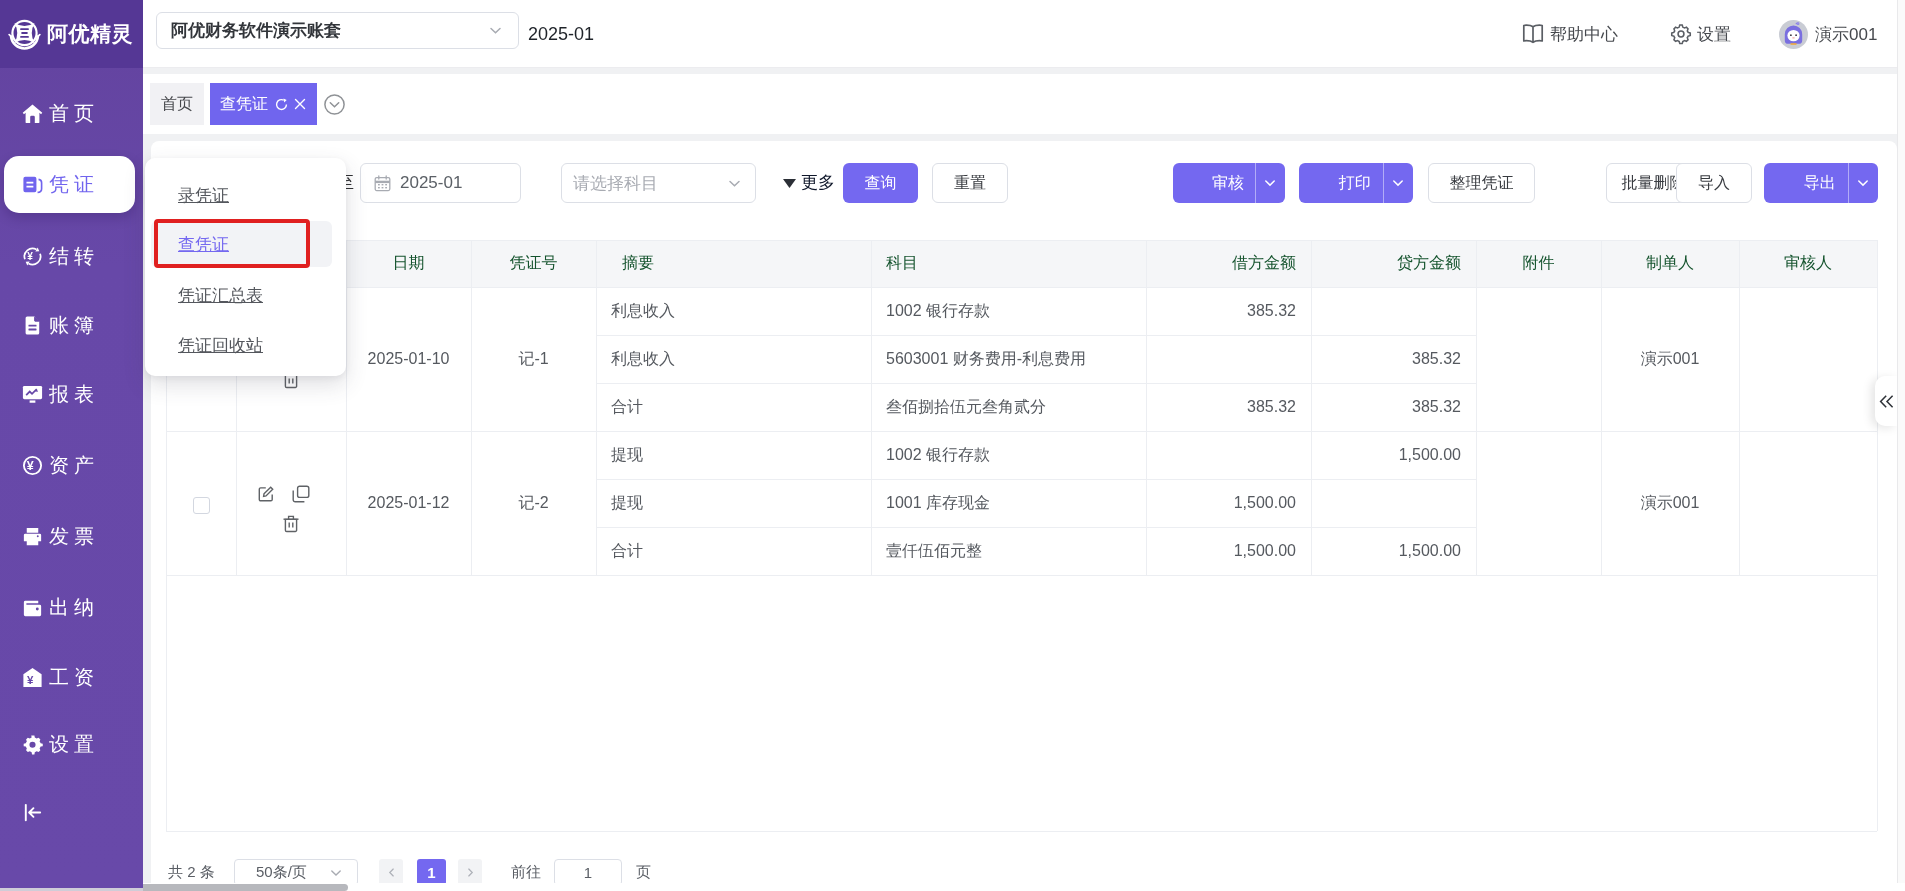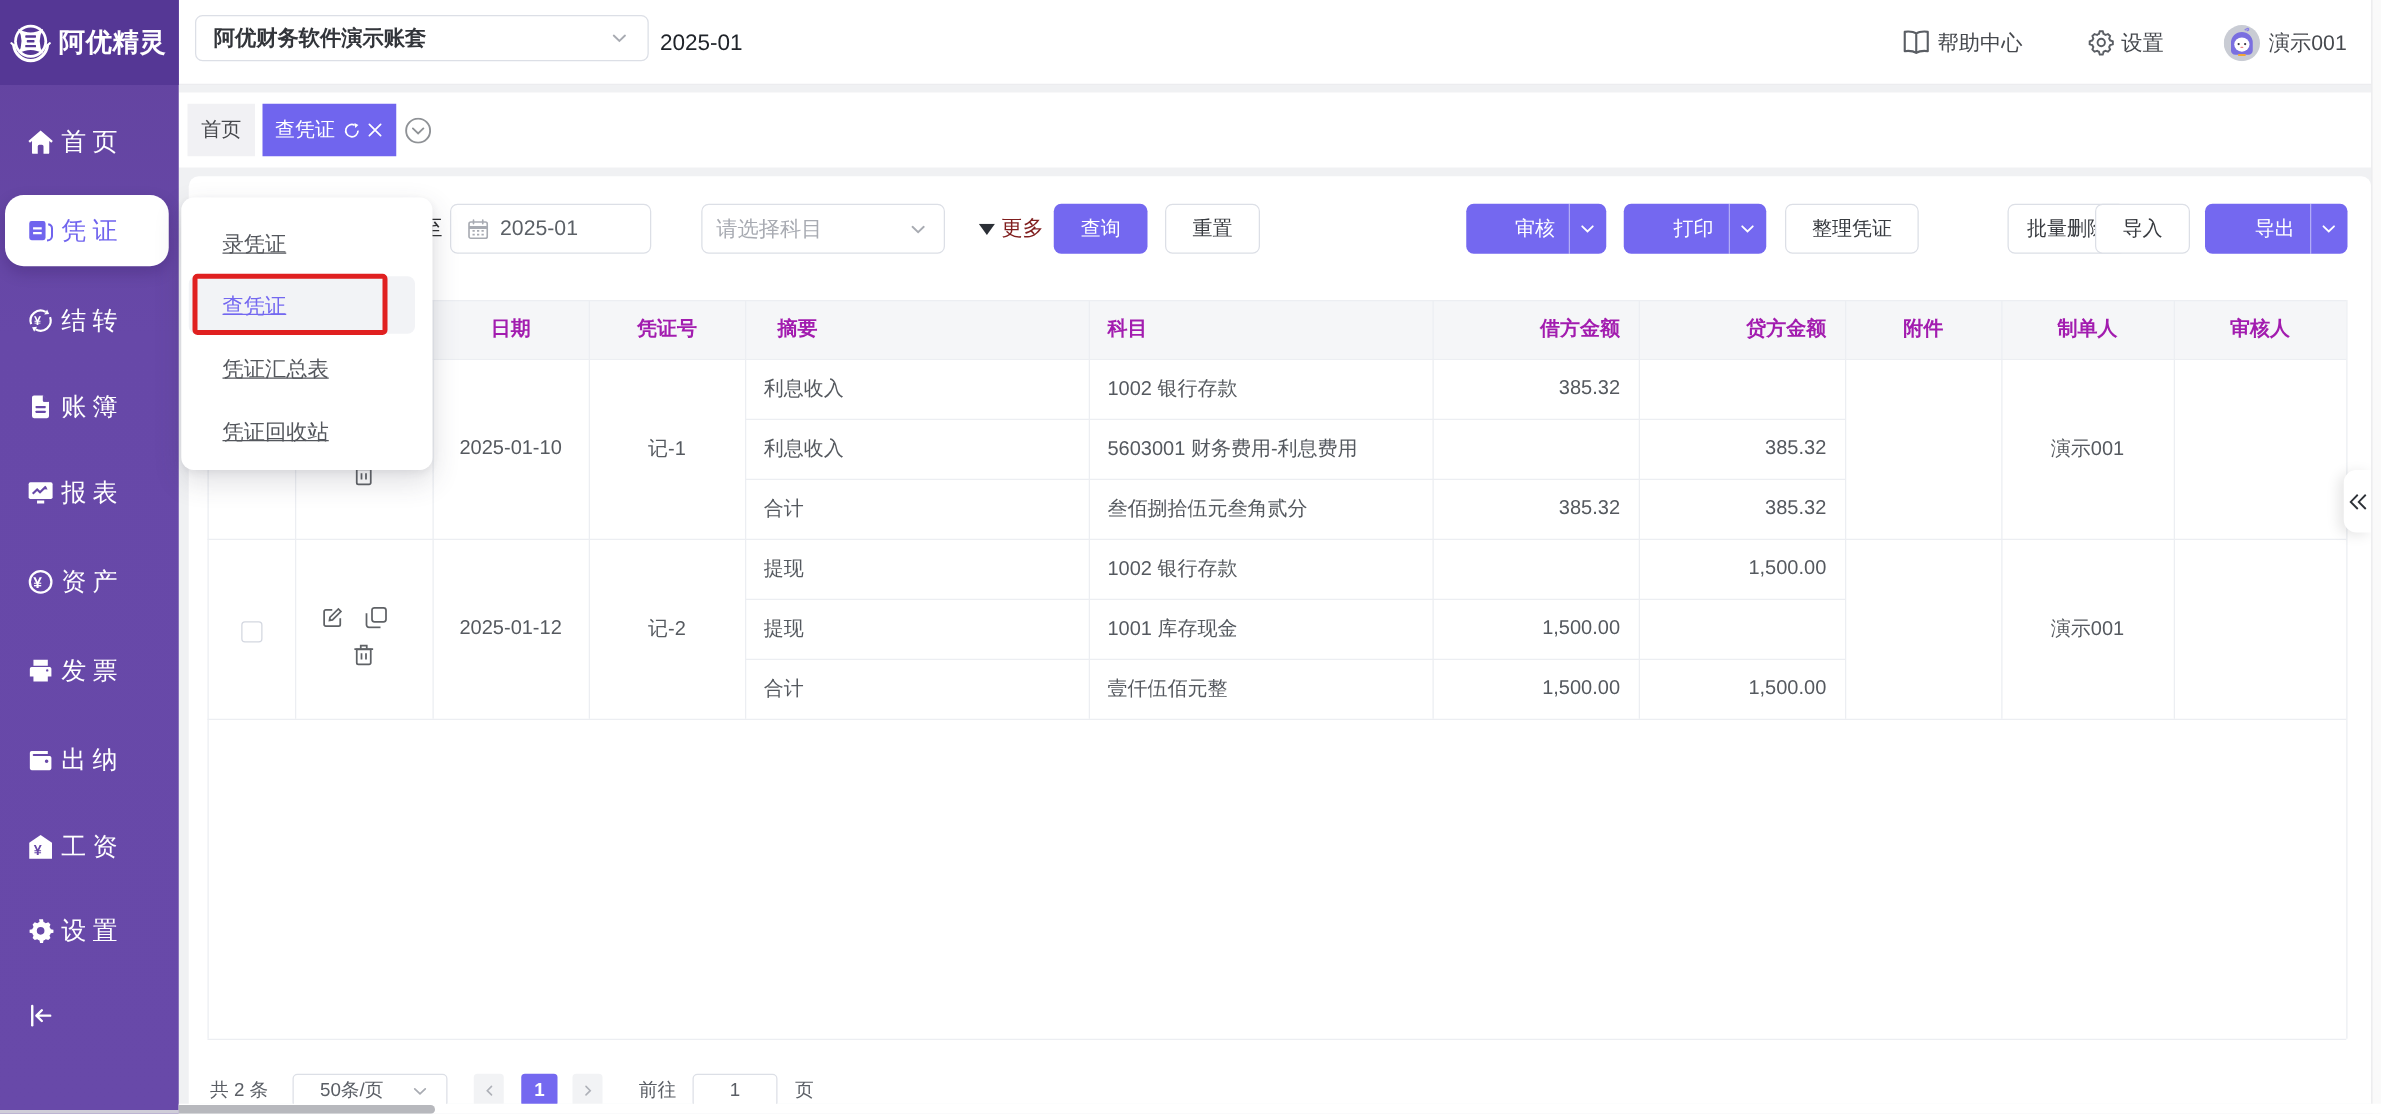--- a/index.html
+++ b/index.html
@@ -51,21 +51,21 @@
   .split { position:absolute; top:163px; height:40px; border-radius:6px; background:#7468f0; color:#fff;
     font-size:16px; display:flex; }
   .split .s-main { display:flex; align-items:center; justify-content:center;margin-left:28px; }
   .split .s-arr { display:flex; align-items:center; justify-content:center;
     border-left:1px solid rgba(255,255,255,.45); }
 
   
   .thead { position:absolute; left:166px; top:240px; width:1711px; height:47px; background:#f5f6f8;
     border-top:1px solid #eceef2; }
   .hcell { position:absolute; top:240px; height:47px; display:flex; align-items:center;
-    font-size:16px; color:#a21caf; font-weight:700; }
+    font-size:16px; color:#14532d; font-weight:400; }
   .cell { position:absolute; display:flex; align-items:center; font-size:16px; color:#55595f; }
   .vline { position:absolute; width:1px; background:#eceef2; }
   .hline { position:absolute; height:1px; background:#eceef2; }
 
   
   .pag { position:absolute; font-size:15px; color:#5a5e65; display:flex; align-items:center; }
 
   
   #popup { position:absolute; left:145px; top:158px; width:201px; height:218px; background:#fff;
     border-radius:10px; box-shadow:0 9px 22px rgba(60,60,80,.16), 0 2px 6px rgba(60,60,80,.08); z-index:40; }
@@ -283,21 +283,21 @@
   <svg style="position:absolute;right:13px" width="15" height="15" viewBox="0 0 16 16">
       <path fill="none" stroke="#a8abb2" stroke-width="1.6" stroke-linecap="round" d="m3.2 5.8 4.8 4.6 4.8-4.6"></path>
     </svg>
 </div>
 
 <div class="abs" style="left:783px;top:179px">
     <svg width="13" height="9" viewBox="0 0 13 9">
       <path fill="#2b2f36" d="M0 0h13L6.5 9z"></path>
     </svg>
   </div>
-<div class="abs" style="left:801px;top:171px;font-size:17px;color:#7f1d1d">更多</div>
+<div class="abs" style="left:801px;top:171px;font-size:17px;color:#0f172a">更多</div>
 
 <div class="btn primary" style="left:843px;width:75px">查询</div>
 <div class="btn plain" style="left:932px;width:76px">重置</div>
 
 <div class="split" style="left:1173px;width:112px">
   <div class="s-main" style="width:72px">审核</div>
   <div class="s-arr" style="width:40px">
       <svg width="14" height="14" viewBox="0 0 16 16">
         <path fill="none" stroke="#fff" stroke-width="1.7" stroke-linecap="round" d="m3.2 5.8 4.8 4.6 4.8-4.6"></path>
       </svg>

